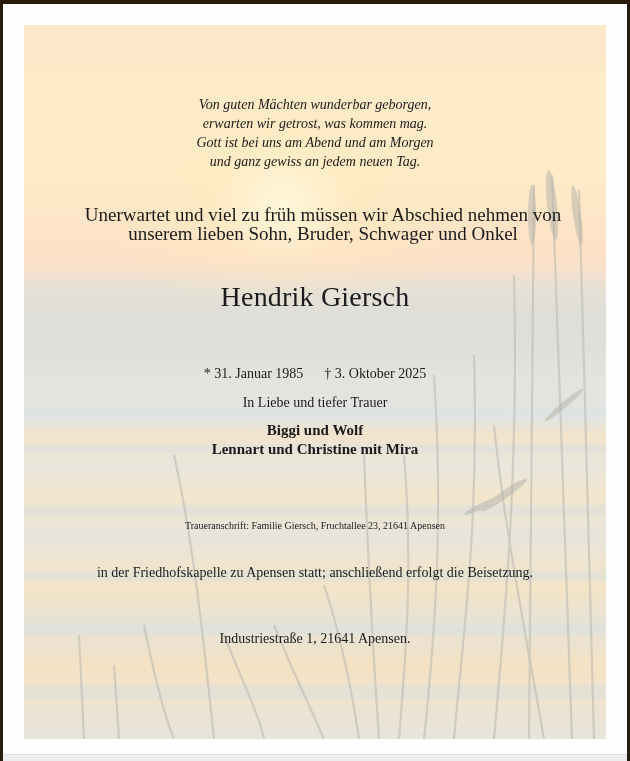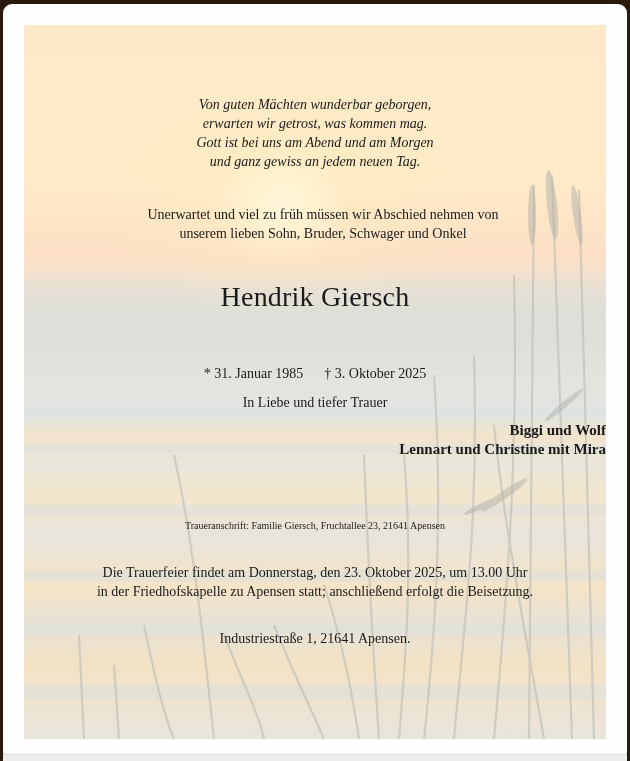--- a/index.html
+++ b/index.html
@@ -6,21 +6,20 @@
     body {
       width: 630px; height: 761px; overflow: hidden;
       background: #2a1a0c;
       position: relative;
       font-family: "Liberation Serif", "DejaVu Serif", serif;
       color: #1a1a1a;
     }
     .frame {
       position: absolute; left: 3px; top: 4px; width: 624px; height: 757px;
       background: #fefefe;
-      border-radius: 9px;
     }
     .bottom-strip {
       position: absolute; left: 3px; right: 3px; bottom: 0; height: 6px;
       background: #eeeeee; border-top: 1px solid #dedede;
     }
     .card {
       position: absolute; left: 21px; top: 21px; width: 582px; height: 714px;
       overflow: hidden;
       background:
         radial-gradient(ellipse 70px 60px at 258px 180px, rgba(255,248,220,0.95), rgba(255,240,200,0) 100%),
@@ -34,38 +33,38 @@
     }
     .reeds { position: absolute; left: 0; top: 0; width: 582px; height: 714px; }
     .content { position: absolute; left: 0; top: 0; width: 582px; height: 714px; text-align: center; }
     .poem {
       position: absolute; left: 0; right: 0; top: 70px;
       font-style: italic; font-size: 14px; line-height: 19px;
     }
     .poem div { white-space: nowrap; }
     .intro {
       position: absolute; left: 16px; right: 0; top: 180px;
-      font-size: 14px; line-height: 19px;
+      font-size: 19px; line-height: 19px;
     }
     .name {
       position: absolute; left: 0; right: 0; top: 254px;
       font-size: 28px; line-height: 36px; letter-spacing: 0.2px;
     }
     .dates {
       position: absolute; left: 0; right: 0; top: 305px;
       font-size: 14px; line-height: 18px; margin-top: 35px;
     }
     .dates .gap { display: inline-block; width: 14px; }
     .trauer {
       position: absolute; left: 0; right: 0; top: 369px;
       font-size: 14px; line-height: 18px;
     }
     .family {
       position: absolute; left: 0; right: 0; top: 396px;
-      font-size: 15px; line-height: 19px; font-weight: bold; text-align: right;
+      font-size: 15px; line-height: 19px; font-weight: bold;
     }
     .address {
       position: absolute; left: 0; right: 0; top: 492px;
       font-size: 10px; line-height: 18px;
     }
     .ceremony {
       position: absolute; left: 0; right: 0; top: 538px;
       font-size: 14px; line-height: 19px;
     }
     .cafe {
@@ -154,21 +153,20 @@
       <div class="trauer">In Liebe und tiefer Trauer</div>
 
       <div class="family">
         <span class="line">Biggi und Wolf</span>
         <span class="line">Lennart und Christine mit Mira</span>
       </div>
 
       <div class="address">Traueranschrift: Familie Giersch, Fruchtallee 23, 21641 Apensen</div>
 
       <div class="ceremony">
-        <span class="line">Die Trauerfeier findet am Donnerstag, den 23. Oktober 2025, um 13.00 Uhr</span>
         <span class="line">in der Friedhofskapelle zu Apensen statt; anschließend erfolgt die Beisetzung.</span>
       </div>
 
       <div class="cafe">
         <span class="line">Industriestraße 1, 21641 Apensen.</span>
       </div>
     </div>
   </div>
 </div>
 <div class="bottom-strip"></div>

